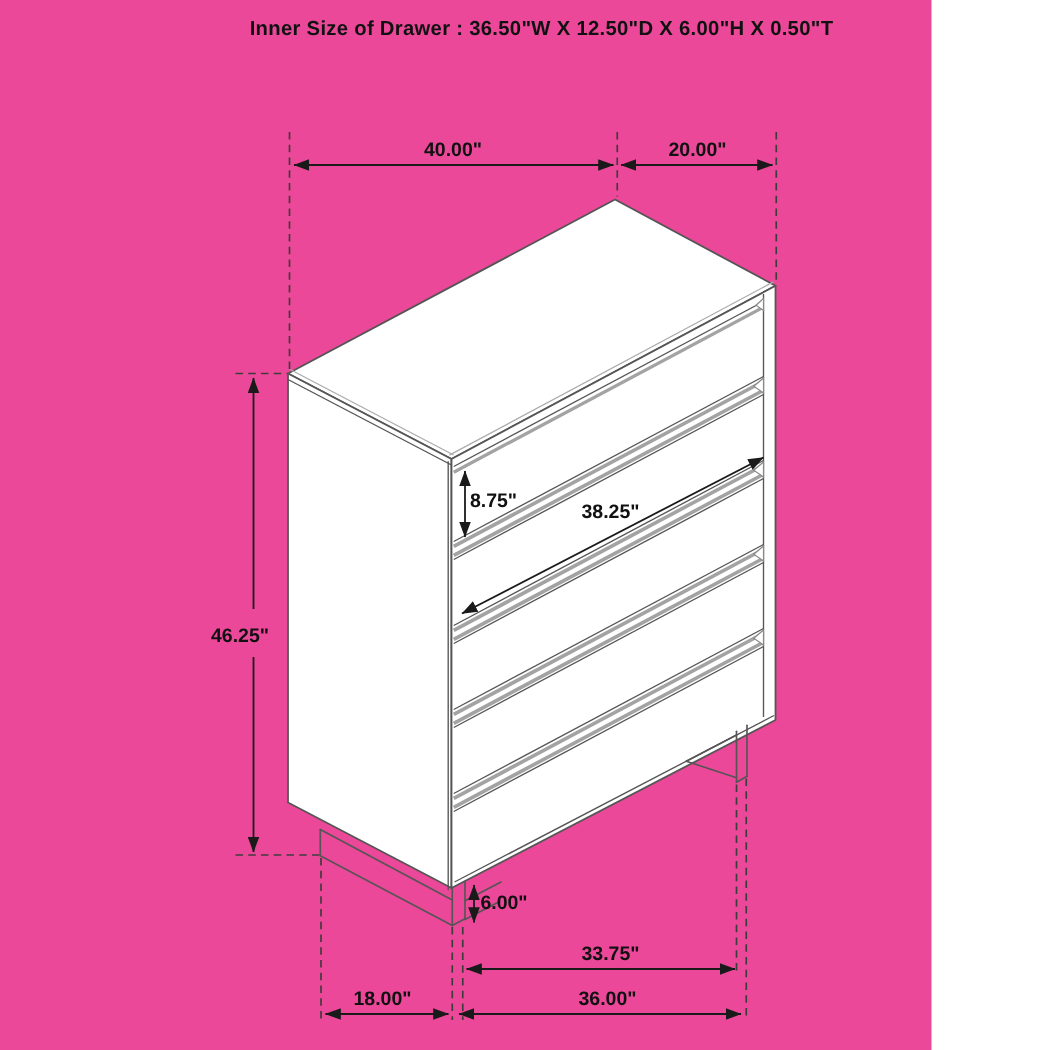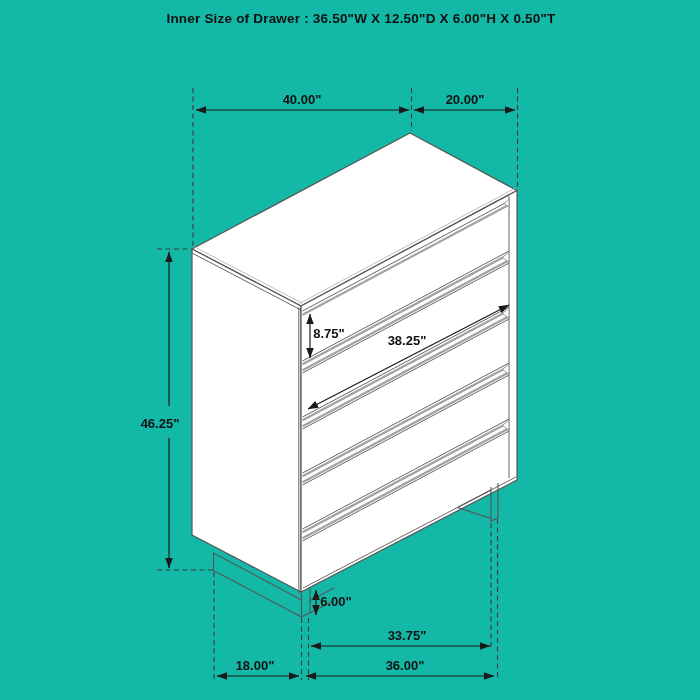--- a/index.html
+++ b/index.html
@@ -1,16 +1,16 @@
 <!DOCTYPE html>
 <html><head>
 <meta charset="utf-8">
 <style>
   html,body{margin:0;padding:0;background:#ffffff;}
-  .stage{position:relative;width:700px;height:700px;background:#14b8a6;overflow:hidden;
+  .stage{position:relative;width:621px;height:700px;background:#ec4899;overflow:hidden;
          font-family:"Liberation Sans", sans-serif;}
   svg{display:block}
   text{font-family:"Liberation Sans", sans-serif;font-weight:bold;fill:#111111;}
   .dimtxt{font-size:13px;}
   .titletxt{font-size:13.5px;letter-spacing:.2px;}
   .cab{stroke:#555555;stroke-width:1.1;fill:none;stroke-linecap:round;}
   .cabface{stroke:#555555;stroke-width:1.2;fill:#ffffff;stroke-linejoin:round;}
   .thin{stroke:#555555;stroke-width:0.9;fill:none;}
   .gray{stroke:#a3a3a3;stroke-width:2.4;fill:none;}
   .gray2{stroke:#a3a3a3;stroke-width:2.2;fill:none;}

